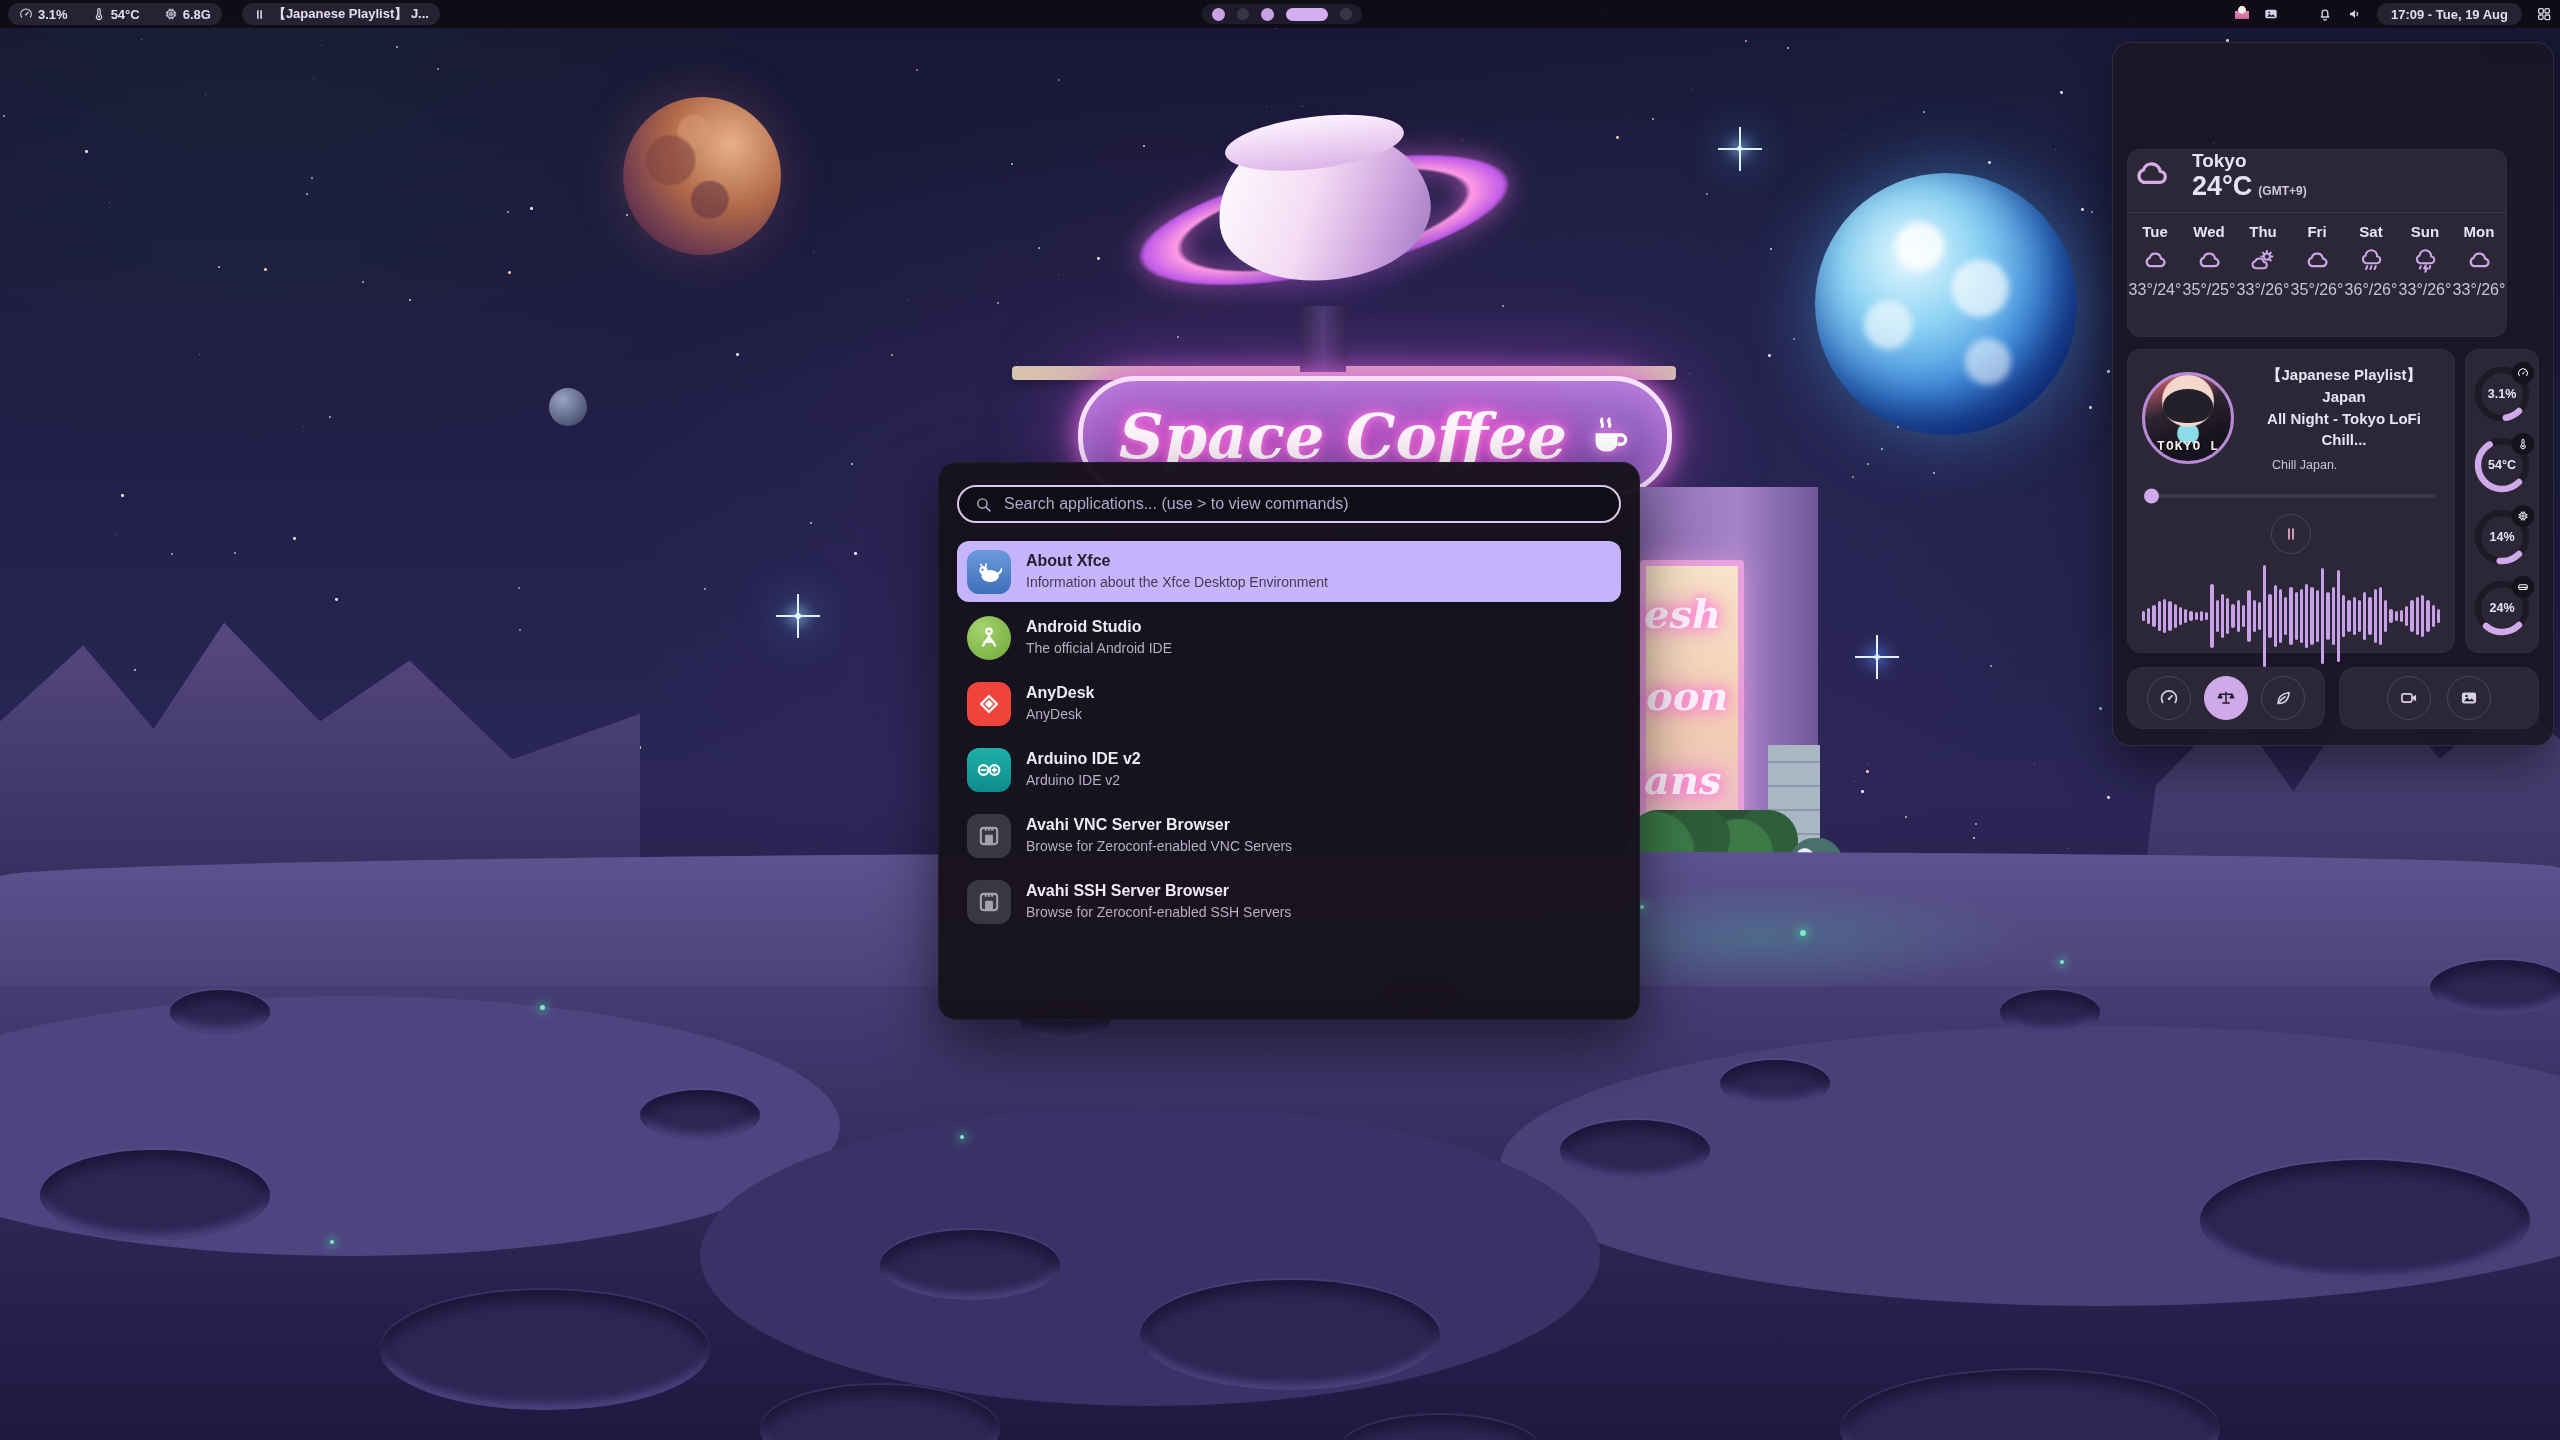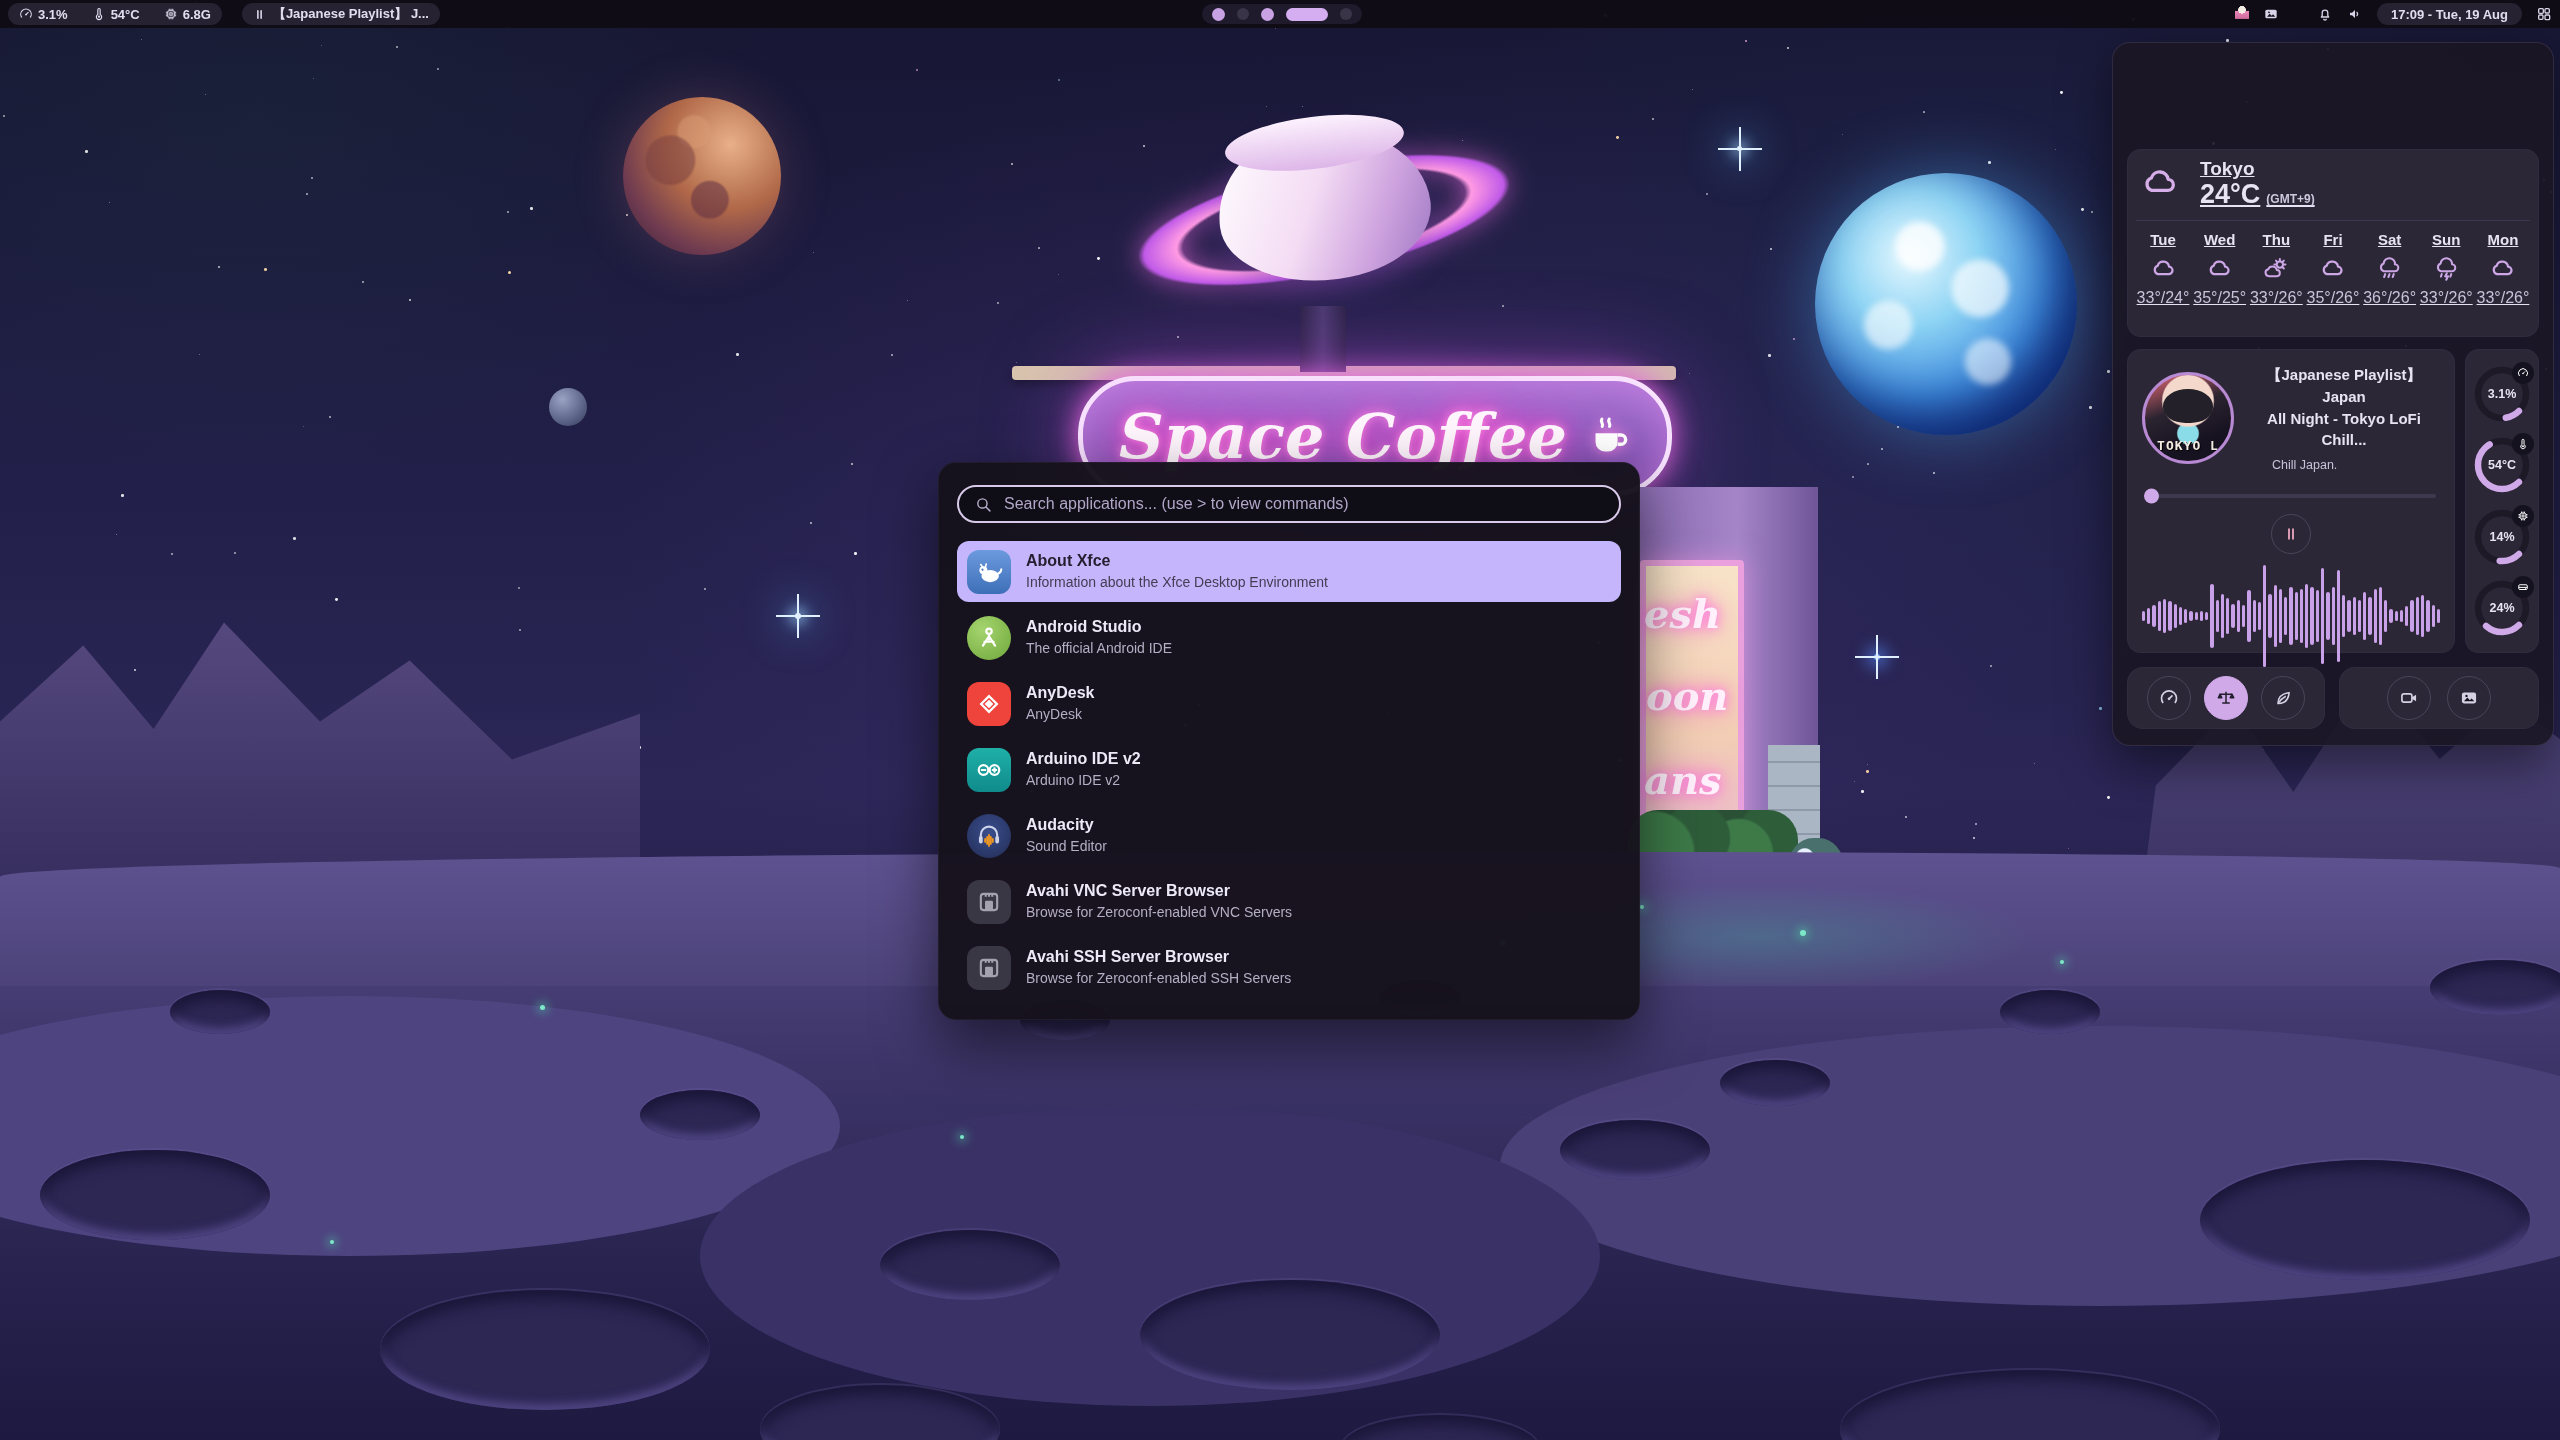--- a/index.html
+++ b/index.html
@@ -148,21 +148,21 @@
   .card{position:absolute;background:#2b2737;border-radius:14px;border:1px solid #3a344a66;box-sizing:border-box;}
   .user-card{left:14px;top:16px;width:412px;height:80px;display:flex;align-items:center;padding:0 14px;gap:14px;}
   .avatar{width:52px;height:52px;border-radius:50%;border:2.5px solid #cfa9e8;flex:none;
     background:radial-gradient(circle at 40% 40%,#6e4a3a,#2e2024 70%),#2e2024;position:relative;overflow:hidden;}
   .avatar::after{content:"";position:absolute;left:8px;top:22px;width:38px;height:3px;background:#c8845a88;transform:rotate(-28deg);}
   .user-name{font-size:15px;font-weight:bold;}
   .user-uptime{font-size:13px;color:#cfc8dd;margin-top:3px;}
   .round-btn{width:36px;height:36px;border-radius:50%;border:1.5px solid #4a4458;display:flex;align-items:center;
     justify-content:center;color:#cfa9e8;flex:none;}
   .round-btn svg{width:18px;height:18px;}
-  .weather-card{left:14px;top:106px;width:412px;height:188px;padding:8px;text-decoration:underline;}
+  .weather-card{left:14px;top:106px;width:380px;height:188px;padding:0;}
   .w-head{display:flex;align-items:flex-start;gap:16px;}
   .w-cloud{width:48px;height:40px;color:#d6aee8;margin-top:4px;}
   .w-city{font-size:19px;font-weight:bold;}
   .w-temp{font-size:27px;font-weight:bold;line-height:1.05;}
   .w-tz{font-size:12px;font-weight:bold;color:#cfc8dd;margin-left:6px;}
   .w-div{height:1px;background:#3c364e;margin:12px 0 10px;}
   .fc-row{display:flex;justify-content:space-between;padding:0 2px;text-align:center;}
   .fc-col{display:flex;flex-direction:column;align-items:center;gap:7px;width:50px;}
   .fc-day{font-size:15px;font-weight:bold;}
   .fc-col svg{width:27px;height:27px;color:#cda6e6;}
@@ -686,31 +686,20 @@
             <svg viewBox="0 0 24 24">
               <use href="#i-arduino"></use>
             </svg>
           </div>
         <div>
             <div class="app-title">Arduino IDE v2</div>
              <div class="app-desc">Arduino IDE v2</div>
           </div>
       </div>
       <div class="app-row">
-        <div class="app-icon ic-audacity">
-            <svg viewBox="0 0 24 24">
-              <use href="#i-audacity"></use>
-            </svg>
-          </div>
-        <div>
-            <div class="app-title">Audacity</div>
-             <div class="app-desc">Sound Editor</div>
-          </div>
-      </div>
-      <div class="app-row">
         <div class="app-icon ic-avahi">
             <svg viewBox="0 0 24 24">
               <use href="#i-avahi"></use>
             </svg>
           </div>
         <div>
             <div class="app-title">Avahi VNC Server Browser</div>
              <div class="app-desc">Browse for Zeroconf-enabled VNC Servers</div>
           </div>
       </div>

